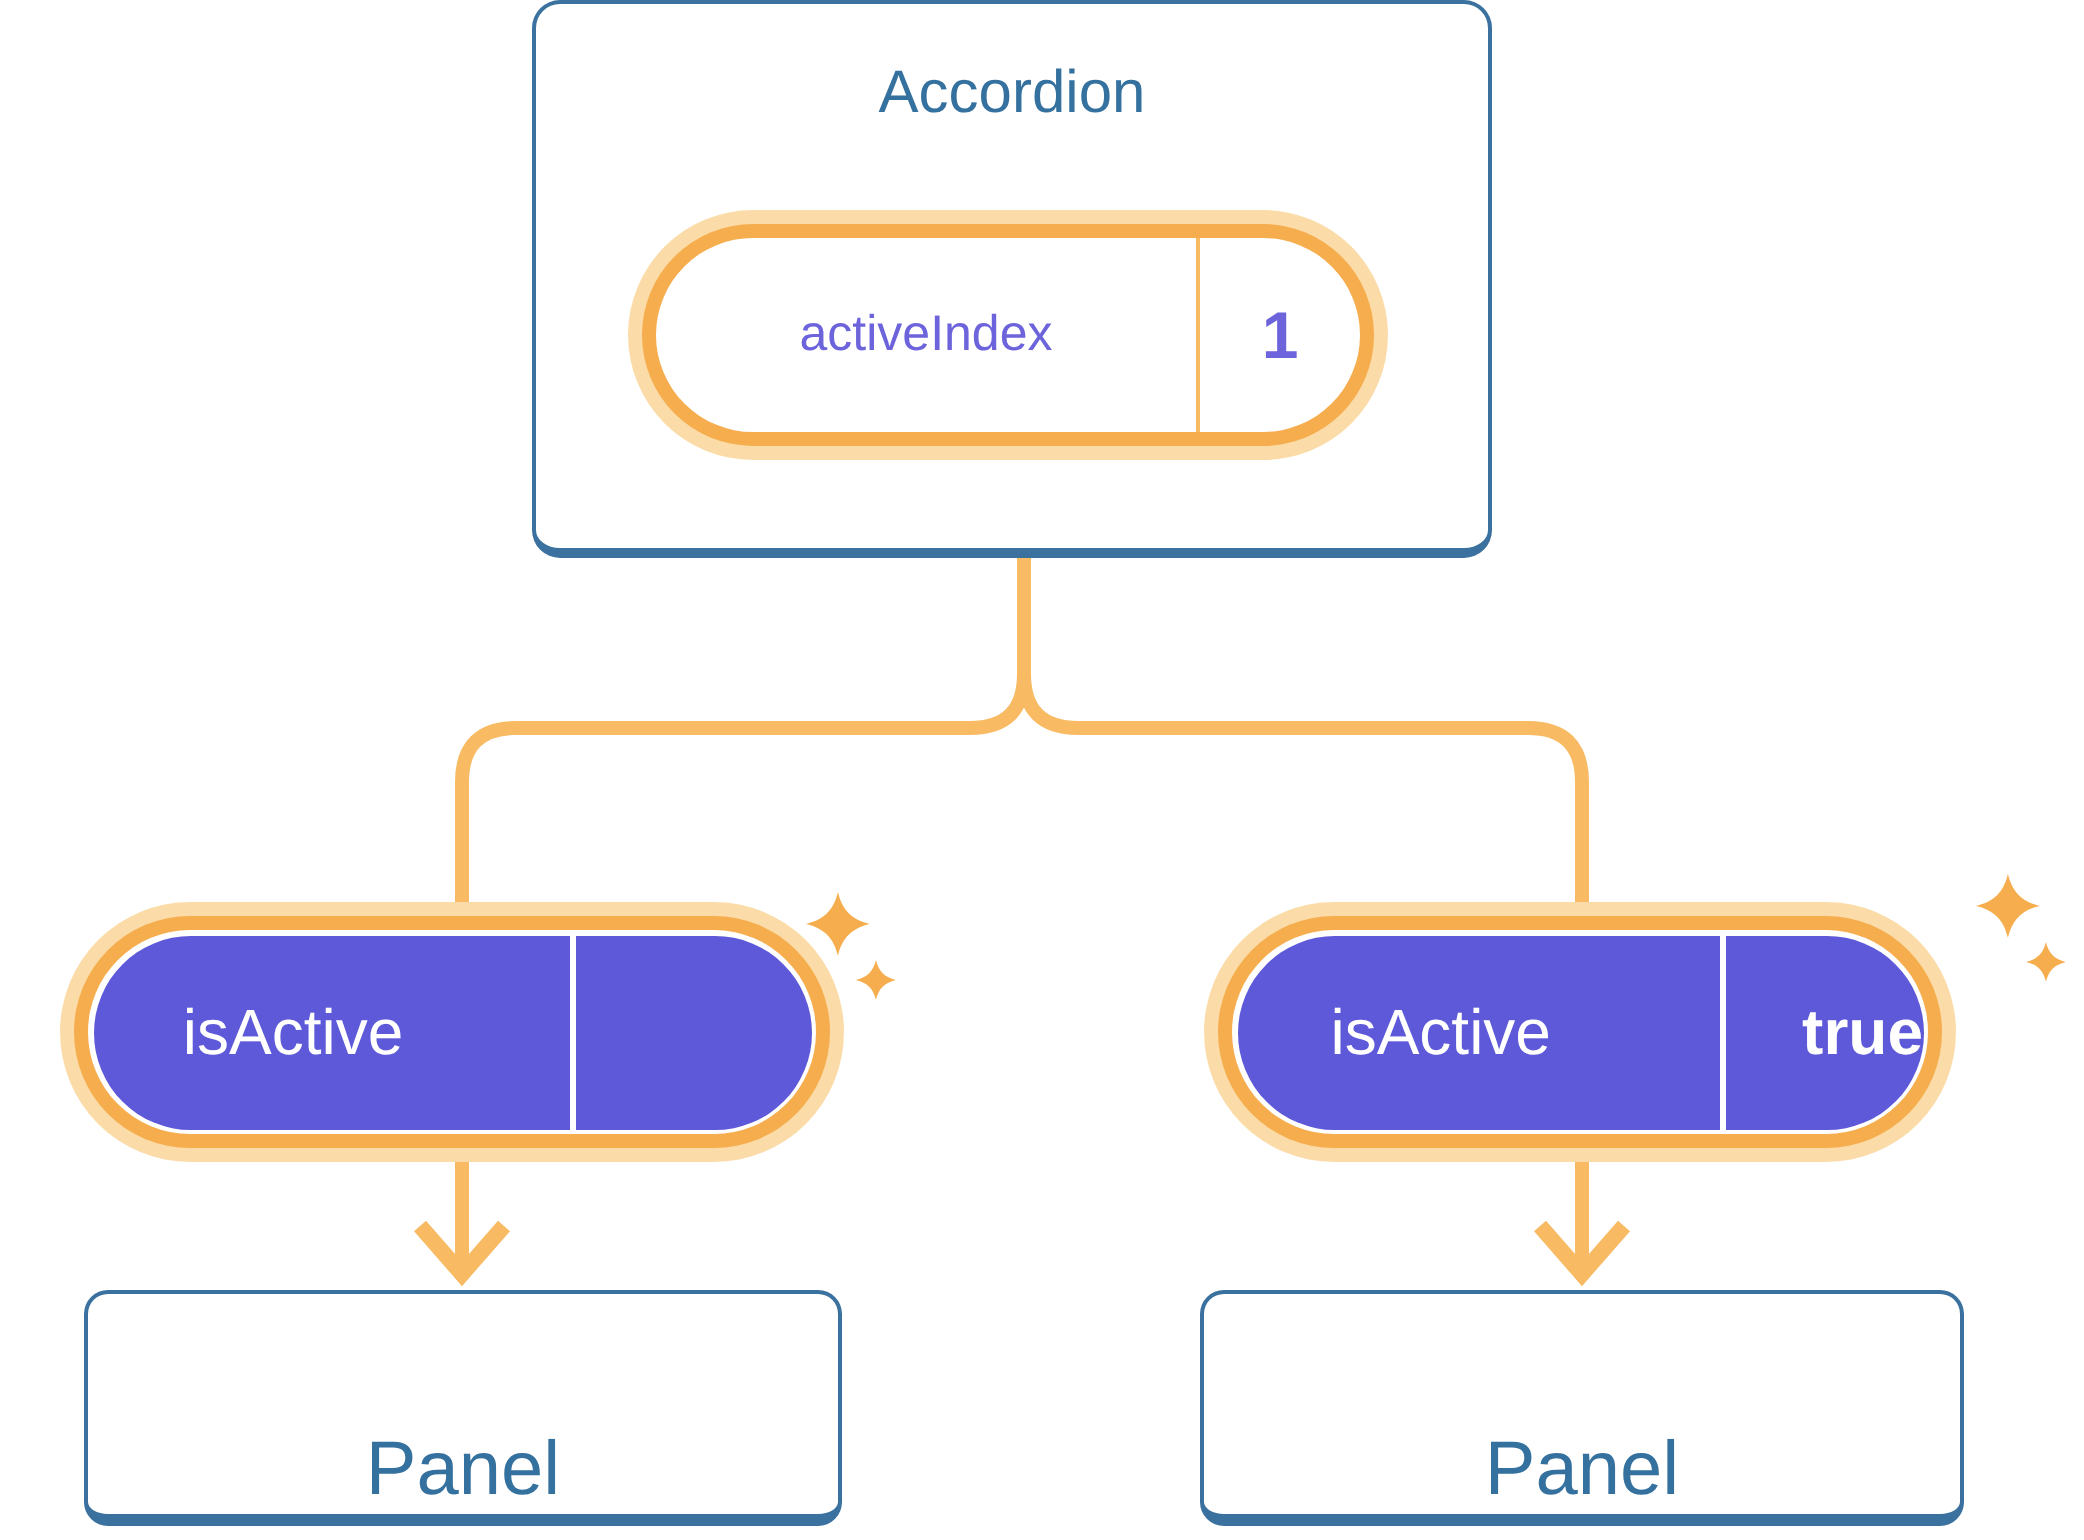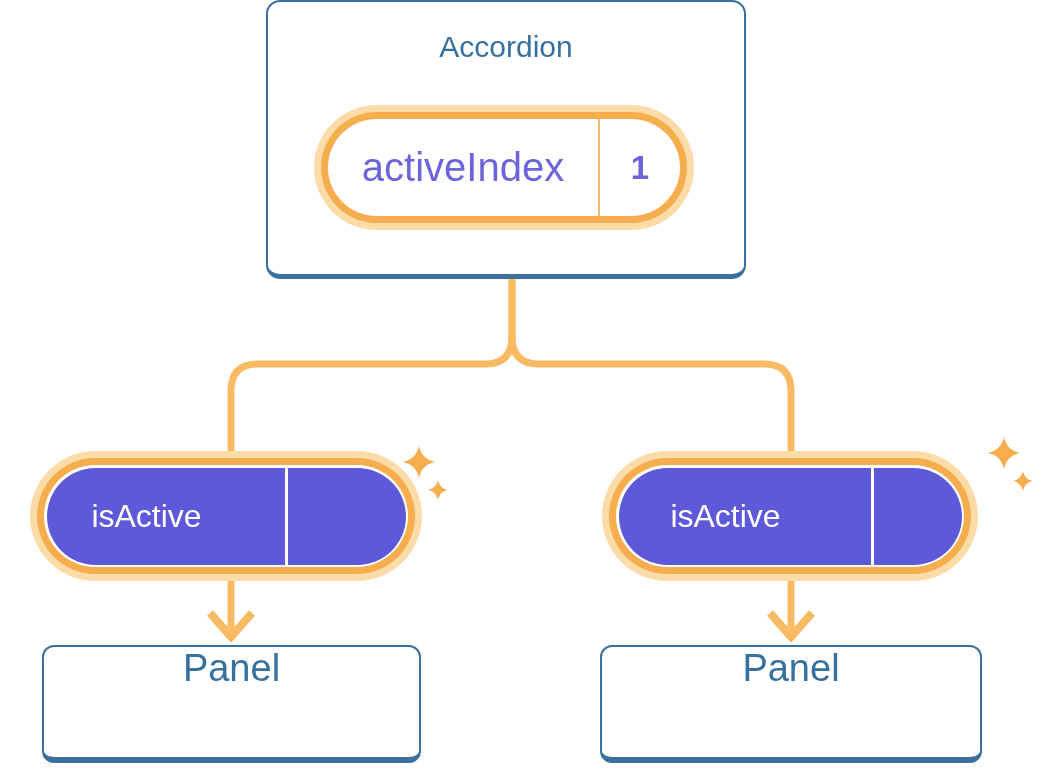--- a/index.html
+++ b/index.html
@@ -27,36 +27,36 @@
     border:2.5px solid var(--blue-border);
     border-radius:14px;box-sizing:border-box;z-index:2;
   }
   .accordion-card{left:266px;top:0;width:480px;height:279px;border-bottom-width:5px;}
   .card-title{
     margin-top:28px;text-align:center;font-size:30px;font-weight:500;
     color:var(--blue-text);
   }
   .panel-card{
     top:645px;height:118px;border-width:2px;border-bottom-width:6px;border-radius:12px;
-    display:flex;align-items:flex-start;justify-content:center;
+    display:flex;align-items:flex-end;justify-content:center;
     font-size:38px;font-weight:500;color:var(--blue-text);
   }
   .panel-left{left:42px;width:379px;}
   .panel-right{left:600px;width:382px;}
 
   .pill{position:absolute;box-sizing:border-box;z-index:3;}
   .halo{background:var(--halo-orange);border-radius:999px;padding:7px;height:100%;box-sizing:border-box;}
   .ring{background:var(--ring-orange);border-radius:999px;padding:7px;height:100%;box-sizing:border-box;}
   .state-pill{left:314px;top:105px;width:380px;height:125px;}
   .state-inner{
     background:#fff;border-radius:999px;height:100%;box-sizing:border-box;
     display:flex;align-items:stretch;overflow:hidden;
   }
   .state-label{width:270px;display:flex;align-items:center;justify-content:center;
-    font-size:40px;color:var(--purple-text);}
+    font-size:25px;color:var(--purple-text);}
   .state-sep{width:2px;background:var(--connector-orange);}
   .state-value{flex:1;display:flex;align-items:center;justify-content:center;
     font-size:33px;font-weight:bold;color:var(--purple-text);}
 
   .prop-pill{top:451px;height:130px;}
   .prop-pill-left{left:30px;width:392px;}
   .prop-pill-right{left:602px;width:376px;}
   .prop-gap{background:#fff;border-radius:999px;padding:2.5px;height:100%;box-sizing:border-box;}
   .prop-inner{
     background:var(--pill-purple);border-radius:999px;height:100%;box-sizing:border-box;
@@ -132,20 +132,21 @@
     </div>
   </div>
 
   <div class="pill prop-pill prop-pill-right">
     <div class="halo">
       <div class="ring">
         <div class="prop-gap">
           <div class="prop-inner">
             <div class="prop-label">isActive</div>
             <div class="prop-sep"></div>
+            <div class="prop-value">true</div>
           </div>
         </div>
       </div>
     </div>
   </div>
 
   <div class="card panel-card panel-left">
     <span>Panel</span>
   </div>
   <div class="card panel-card panel-right">

